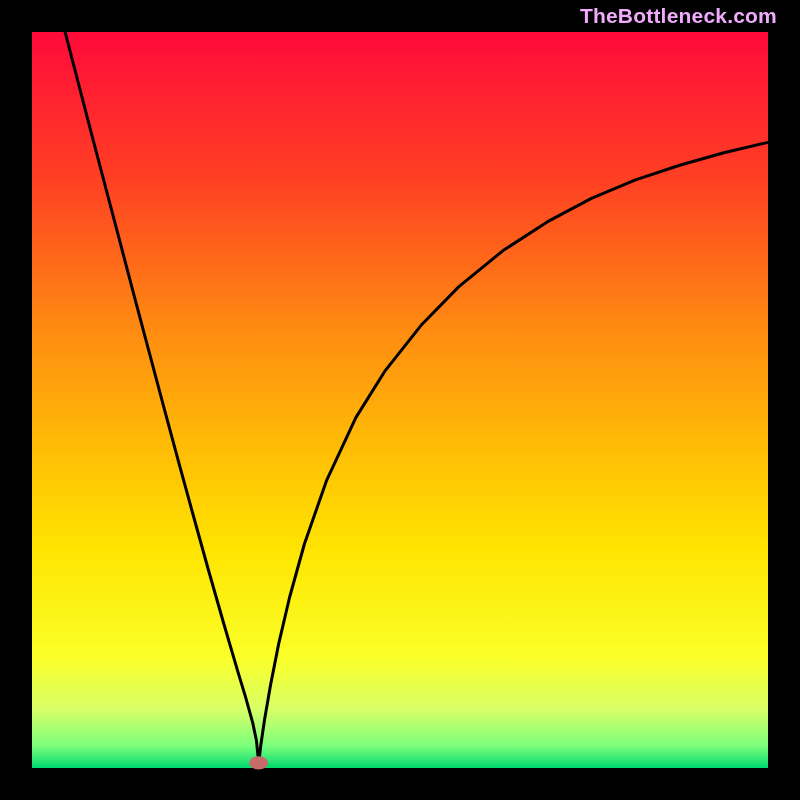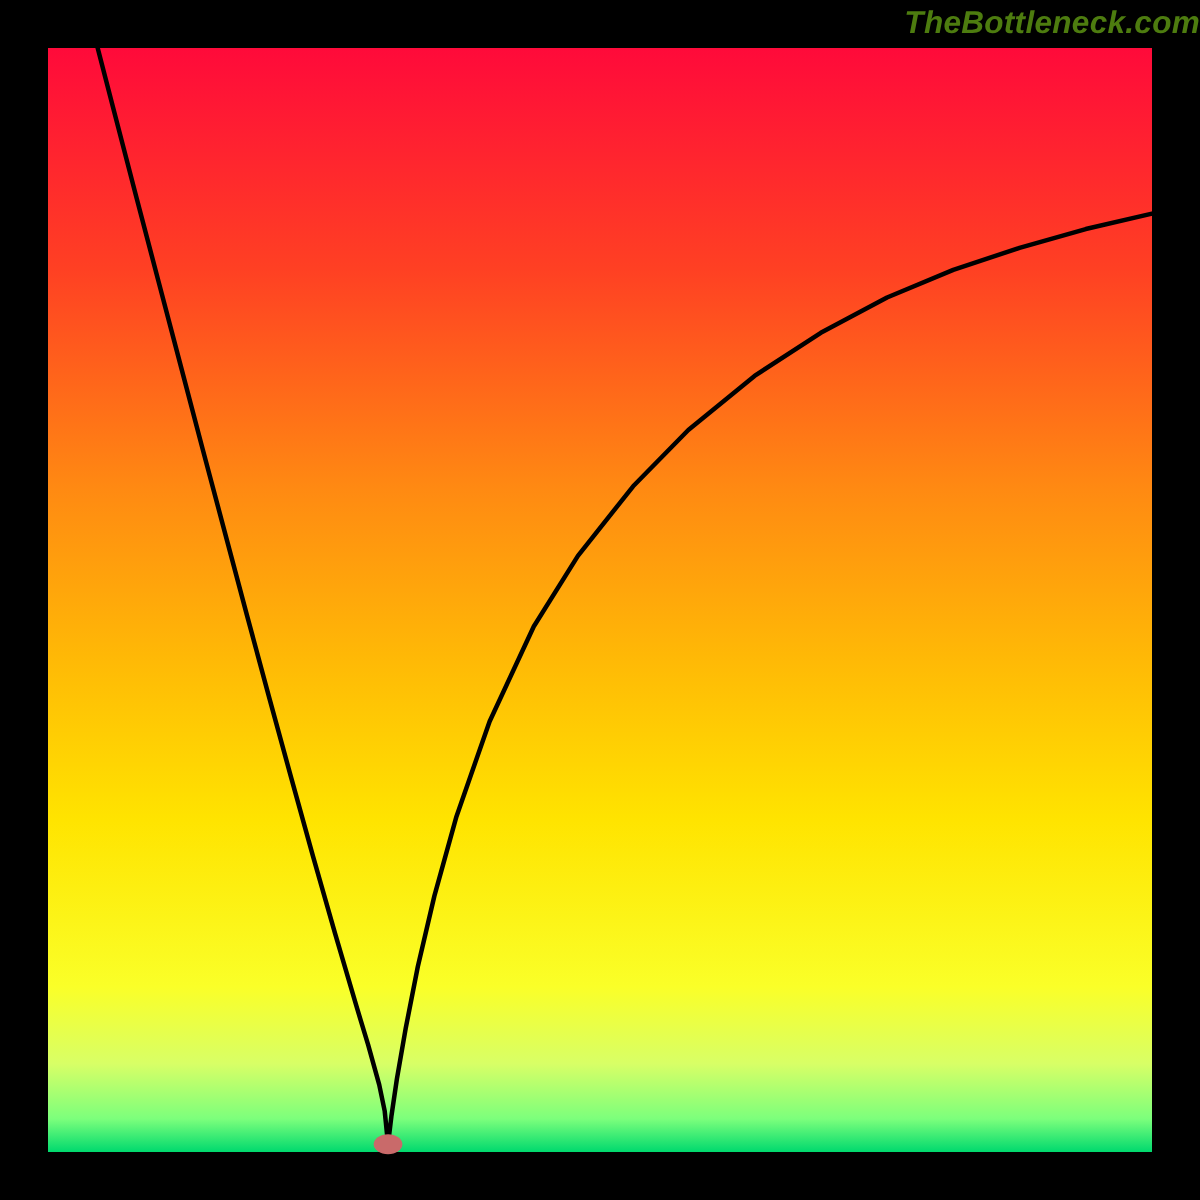--- a/index.html
+++ b/index.html
@@ -13,27 +13,26 @@
   }
   .outer {
     width: 800px;
     height: 800px;
     background: #000;
     position: relative;
   }
   .watermark {
     position: absolute;
     top: 4px;
-    right: 0;
-    color: #4d7c0f;
+    right: 23px;
+    color: #f0abfc;
     font-size: 21px;
     font-weight: bold;
     z-index: 10;
     letter-spacing: 0.2px;
-    font-style: italic;
   }
   svg {
     display: block;
   }
 </style>
 </head>
 <body>
 
 <div class="outer">
   <div class="watermark">TheBottleneck.com</div>

